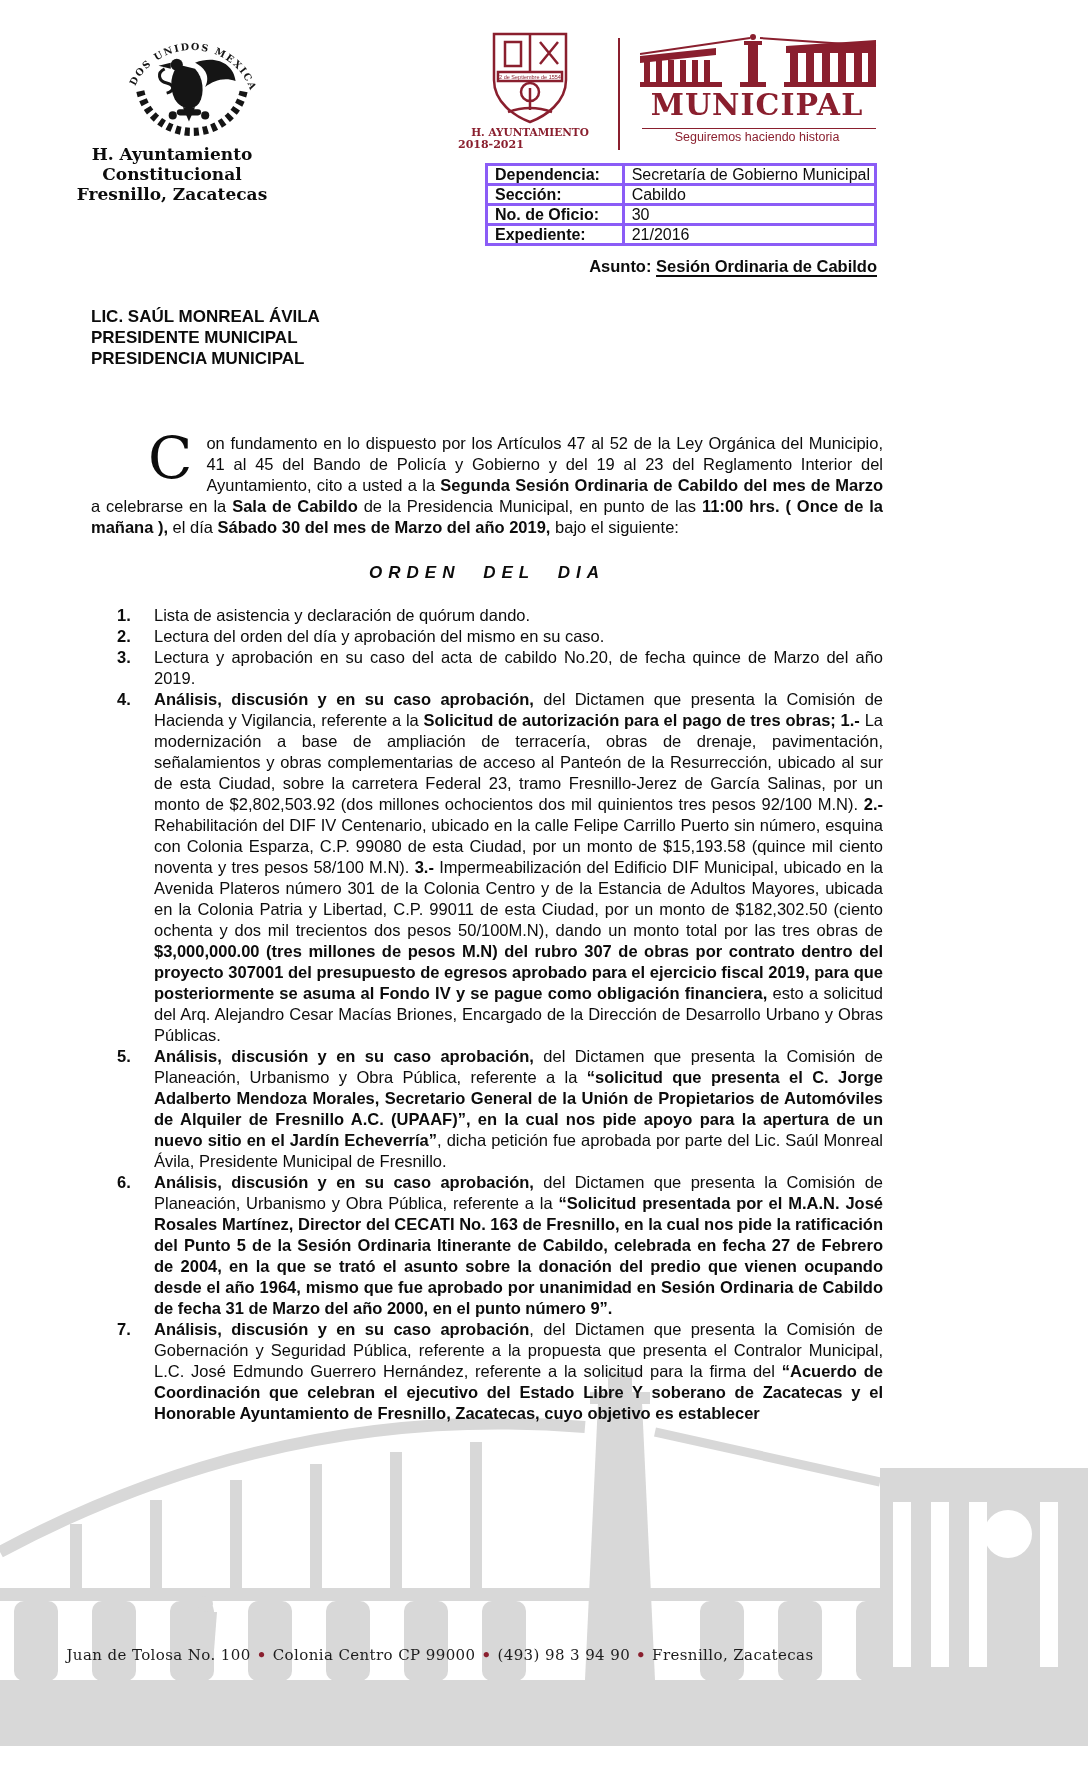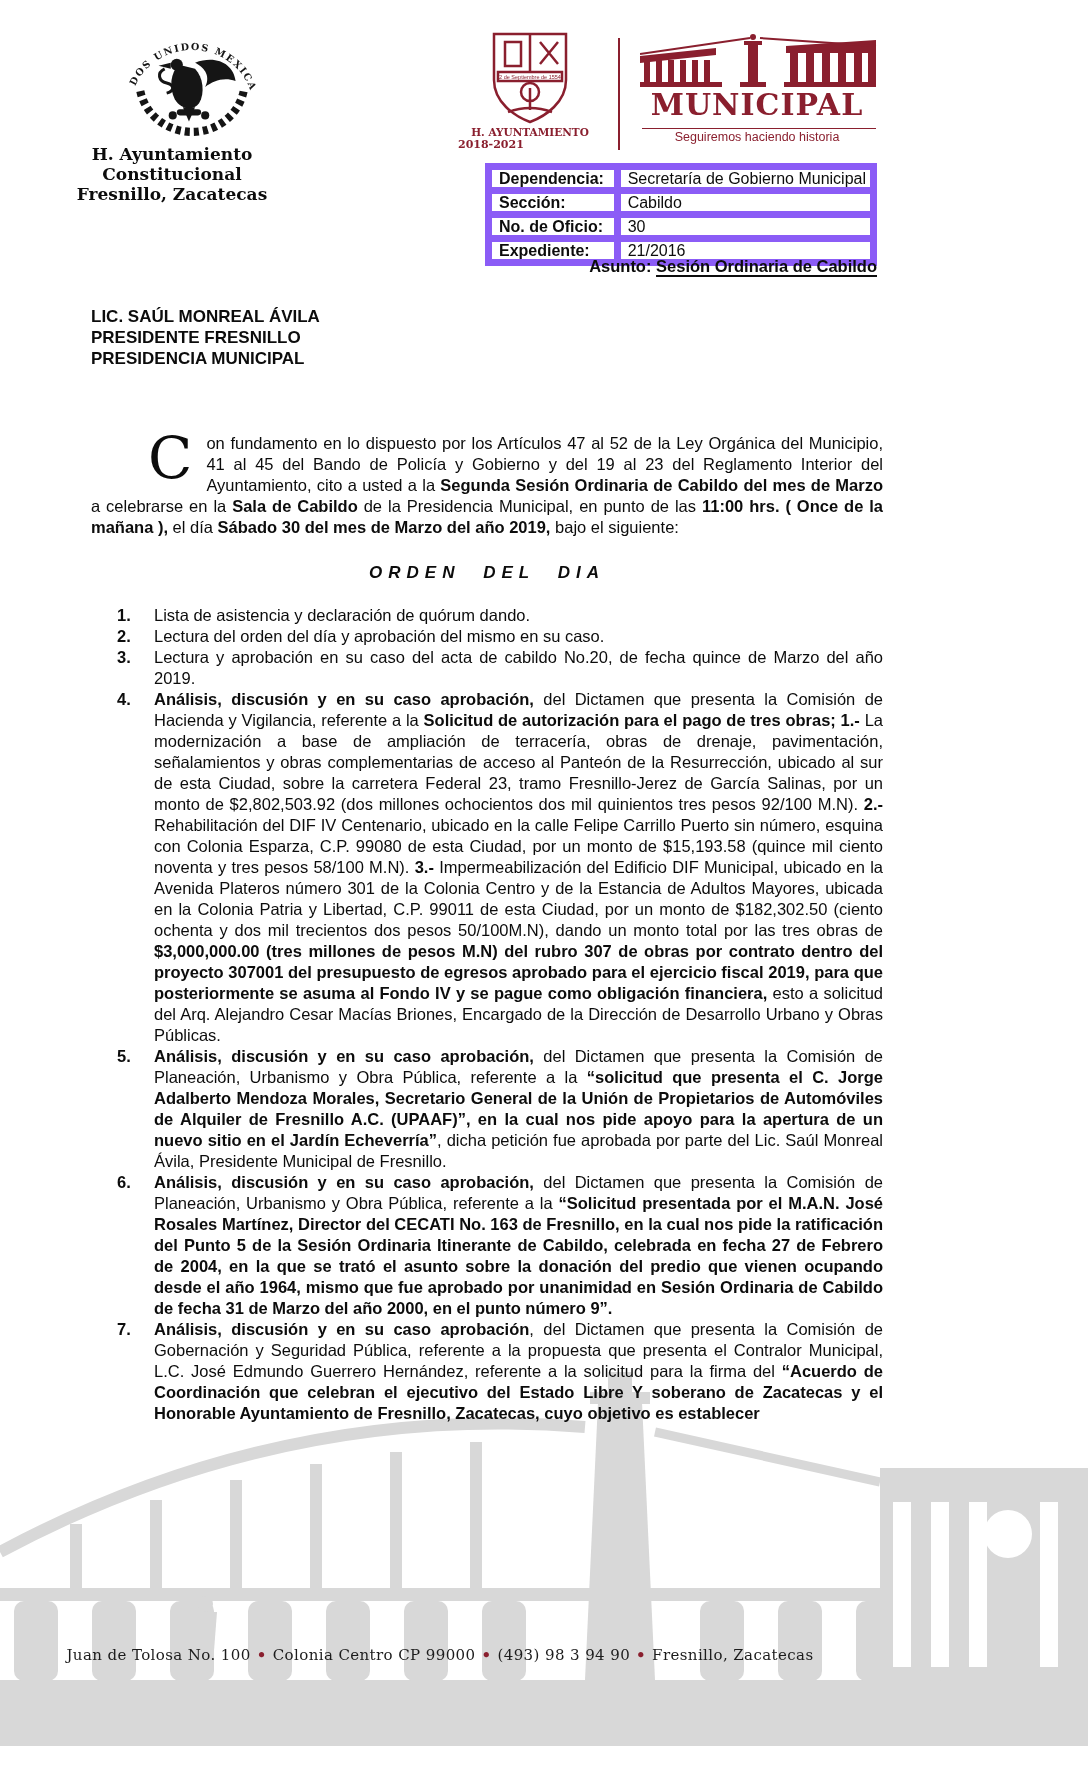--- a/index.html
+++ b/index.html
@@ -26,21 +26,21 @@
   .vline{position:absolute;left:618px;top:38px;width:2px;height:112px;background:var(--maroon);}
   .mon{position:absolute;left:640px;top:32px;width:238px;height:60px;}
   .brand{position:absolute;left:634px;top:88px;width:246px;text-align:center;
          color:var(--maroon);font-family:"DejaVu Serif",serif;font-weight:700;font-size:30px;line-height:34px;letter-spacing:1px;}
   .tagrule{position:absolute;left:642px;top:128px;width:234px;height:1px;background:var(--maroon);}
   .tagline{position:absolute;left:634px;top:130px;width:246px;text-align:center;
            color:var(--maroon);font-size:12.5px;line-height:15px;}
 
   
   .meta{position:absolute;left:485px;top:163px;width:392px;border-collapse:collapse;}
-  .meta td{border:7px solid #8b5cf6;height:20px;padding:0 4px 0 7px;font-size:16px;line-height:17px;white-space:nowrap;}
+  .meta td{border:3px solid #8b5cf6;height:20px;padding:0 4px 0 7px;font-size:16px;line-height:17px;white-space:nowrap;}
   .meta td.lbl{font-weight:700;width:172px;}
   .asunto{position:absolute;left:420px;top:248px;width:457px;text-align:right;font-weight:700;font-size:16.5px;margin-top:8px;}
 
   
   .main{position:absolute;left:91px;top:0;width:792px;z-index:2;}
   .addr{margin-top:306px;font-weight:700;font-size:17px;line-height:21px;}
   .intro{margin:64px 0 0 0;text-align:justify;}
   .dropcap{float:left;font-family:"DejaVu Serif",serif;font-size:58px;line-height:44px;height:44px;
            margin:3px 14px 0 57px;font-weight:400;}
   .orden-title{margin-top:24px;text-align:center;font-weight:700;font-style:italic;
@@ -202,21 +202,21 @@
     </tbody>
   </table>
 
   <div class="asunto"><span>Asunto: </span><span class="u">Sesión Ordinaria de Cabildo</span></div>
 </div>
 
 <div class="main">
 
   <div class="addr">
     <div>LIC. SAÚL MONREAL ÁVILA</div>
-    <div>PRESIDENTE FRESNILLO</div>
+    <div>PRESIDENTE MUNICIPAL</div>
     <div>PRESIDENCIA MUNICIPAL</div>
   </div>
 
   <p class="intro"><span class="dropcap">C</span><span><span>on fundamento en lo dispuesto por los Artículos 47 al  52 de la Ley Orgánica del Municipio, 41 al 45 del Bando de Policía y Gobierno y del 19 al 23 del Reglamento Interior del Ayuntamiento, cito a usted a la  </span><span class="b">Segunda Sesión Ordinaria de Cabildo del mes de Marzo</span><span> a celebrarse en la </span><span class="b">Sala de Cabildo</span><span> de la Presidencia Municipal, en punto de las </span><span class="b">11:00 hrs. ( Once de la mañana ),</span><span> el día </span><span class="b">Sábado 30 del mes de  Marzo del año 2019,</span><span> bajo el siguiente:</span></span></p>
 
   <div class="orden-title">ORDEN DEL DIA</div>
 
   <ol class="orden">
     <li class="oitem">
       <span class="num">1.</span>

